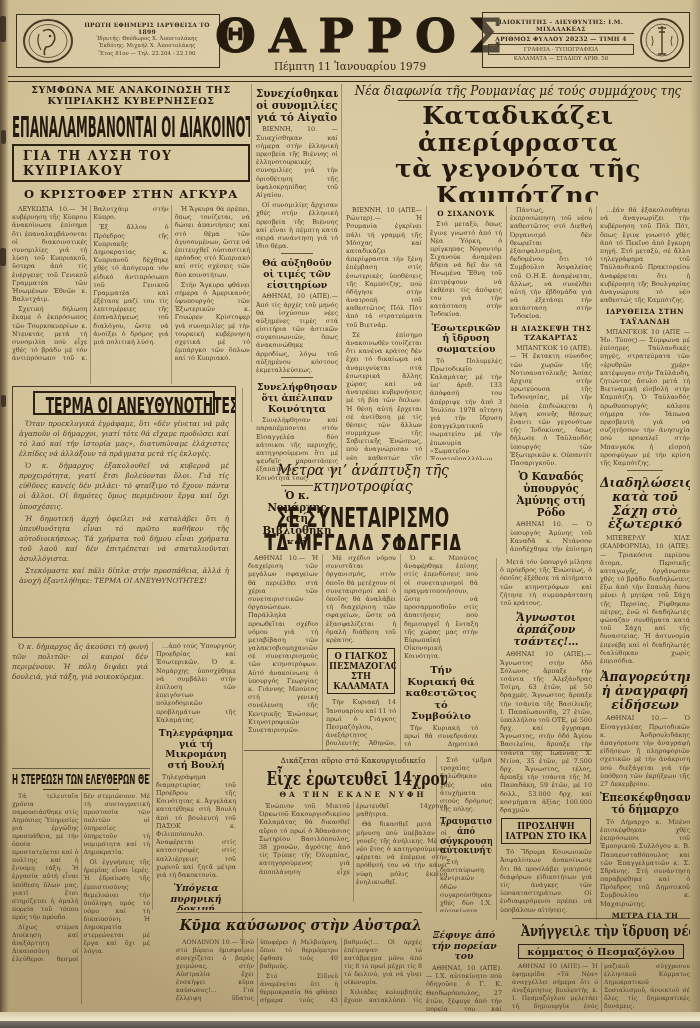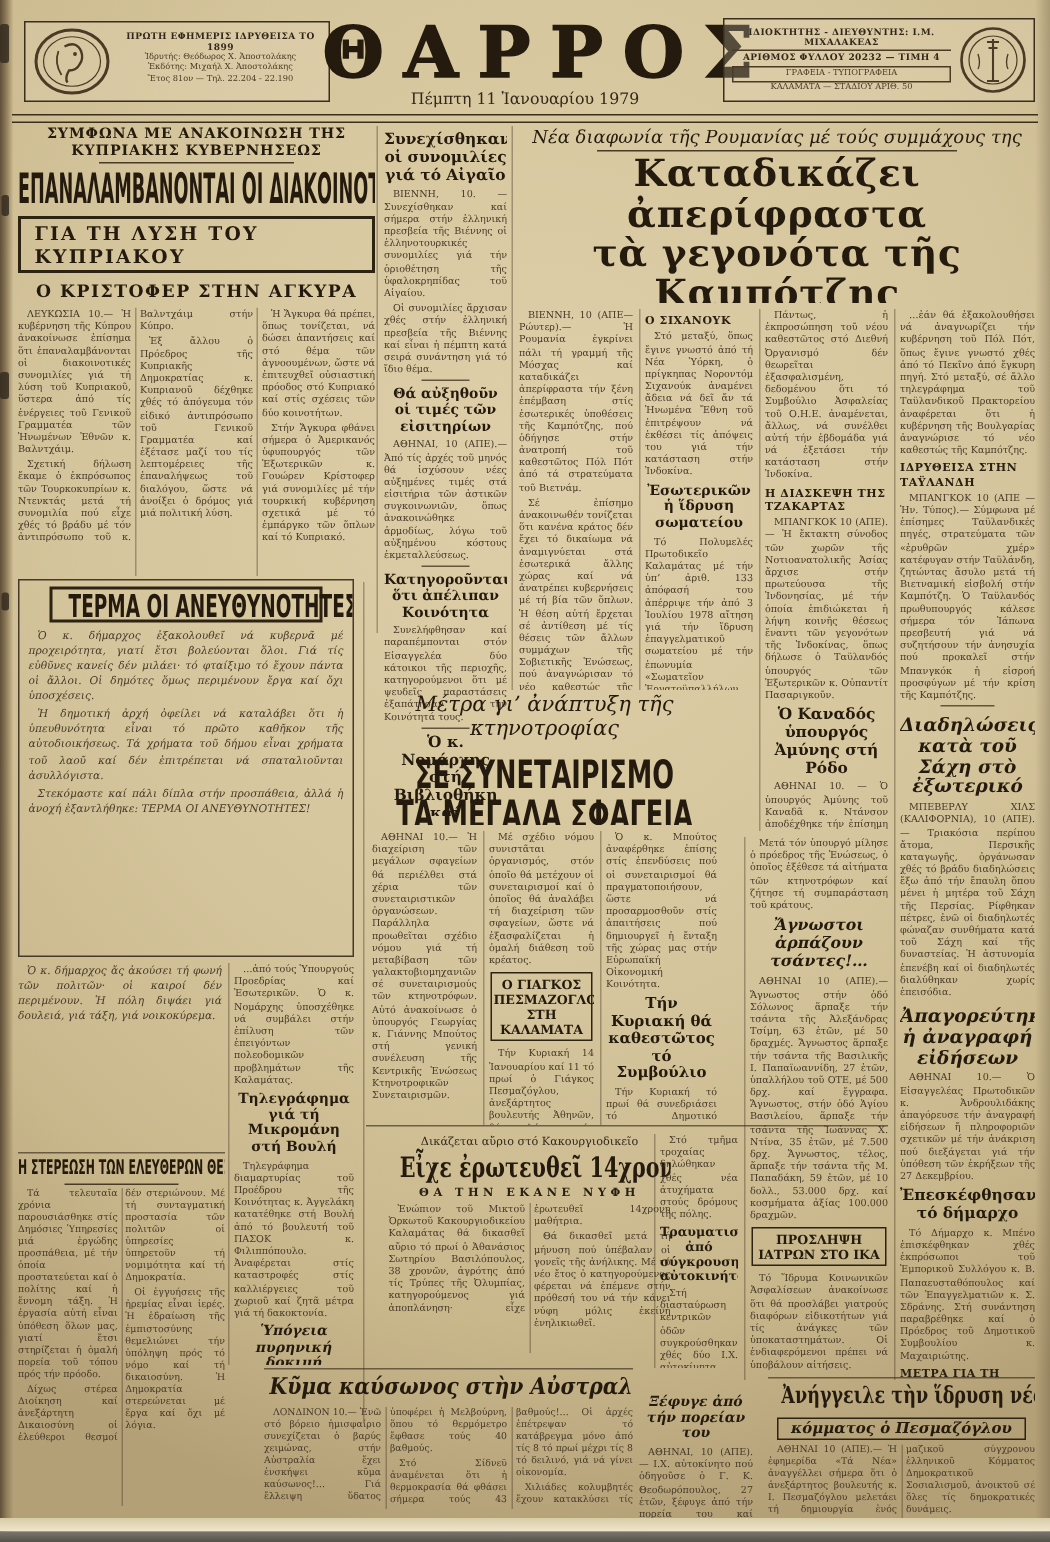--- a/index.html
+++ b/index.html
@@ -31,21 +31,21 @@
   
   .col6{font-size:6.4px;line-height:1.28;text-align:justify;color:#463a28;}
   .col6 p{margin:0 0 2px 0;text-indent:6px;}
   .it{font-style:italic;}
   .k-caps{font-weight:bold;font-size:9.5px;letter-spacing:.6px;text-align:center;color:#241b0e;}
   .k-it{font-style:italic;font-size:12px;text-align:center;color:#241b0e;}
   .srule{margin:2px auto;border-top:1px solid #4a3b26;width:55%;}
   .boxdeck{display:inline-block;border:2px solid #2d2313;padding:2px 9px;font-weight:bold;
     font-size:12.5px;letter-spacing:1.5px;color:#241b0e;}
   .sub-b{font-weight:bold;font-size:11.5px;letter-spacing:1px;text-align:center;color:#241b0e;}
-  .sh-caps{font-weight:bold;font-size:7.3px;text-align:left;letter-spacing:.4px;margin:3px 0 2px;color:#2a2011;}
+  .sh-caps{font-weight:bold;font-size:7.3px;text-align:center;letter-spacing:.4px;margin:3px 0 2px;color:#2a2011;}
   .sh-serif{font-weight:bold;font-size:9.3px;text-align:center;line-height:1.15;margin:4px 0 2px;color:#241b0e;}
   .sh-bigit{font-weight:bold;font-style:italic;font-size:12.3px;text-align:center;line-height:1.12;margin:5px 0 3px;color:#241b0e;}
   .sh-box{border:1.5px solid #2d2313;font-weight:bold;font-size:8.4px;text-align:center;
     padding:2px 1px;margin:4px 1px;line-height:1.2;color:#241b0e;}
   .wav{width:40%;margin:3px auto;border-top:1px solid rgba(70,55,34,.8);}
   .abs{position:absolute;overflow:hidden;}
   .cnd{font-family:"DejaVu Sans",sans-serif;font-weight:bold;color:#241b0e;white-space:nowrap;}
 </style>
 </head>
 <body>
@@ -120,21 +120,21 @@
     <div class="col6">
       <p>ΒΙΕΝΝΗ, 10. — Συνεχίσθηκαν καί σήμερα στήν ἑλληνική πρεσβεία τῆς Βιέννης οἱ ἑλληνοτουρκικές συνομιλίες γιά τήν ὁριοθέτηση τῆς ὑφαλοκρηπίδας τοῦ Αἰγαίου.</p>
       <p>Οἱ συνομιλίες ἄρχισαν χθές στήν ἑλληνική πρεσβεία τῆς Βιέννης καί εἶναι ἡ πέμπτη κατά σειρά συνάντηση γιά τό ἴδιο θέμα.</p>
     </div>
     <div class="wav"></div>
     <div class="sh-serif">Θά αὐξηθοῦν οἱ τιμές τῶν εἰσιτηρίων</div>
     <div class="col6">
         <p>ΑΘΗΝΑΙ, 10 (ΑΠΕ).— Ἀπό τίς ἀρχές τοῦ μηνός θά ἰσχύσουν νέες αὐξημένες τιμές στά εἰσιτήρια τῶν ἀστικῶν συγκοινωνιῶν, ὅπως ἀνακοινώθηκε ἁρμοδίως, λόγω τοῦ αὐξημένου κόστους ἐκμεταλλεύσεως.</p>
       </div>
     <div class="wav"></div>
-    <div class="sh-serif">Κατηγοροῦνται ὅτι ἀπέλιπαν Κοινότητα</div>
+    <div class="sh-serif">Συνελήφθησαν ὅτι ἀπέλιπαν Κοινότητα</div>
     <div class="col6">
         <p>Συνελήφθησαν καί παραπέμπονται στόν Εἰσαγγελέα δύο κάτοικοι τῆς περιοχῆς, κατηγορούμενοι ὅτι μέ ψευδεῖς παραστάσεις ἐξαπάτησαν τήν Κοινότητά τους.</p>
       </div>
     <div class="wav"></div>
     <div class="sh-serif" style="font-size:10.3px;">Ὁ κ. Νομάρχης στή Βιβλιοθήκη καί Πινακοθήκη</div>
 
   </div>
 
   <div class="vr" style="left:341px;top:84px;height:376px;"></div>
   <div class="abs" style="left:346px;top:84px;width:344px;height:118px;">
@@ -182,20 +182,21 @@
     <p>Τό Δήμαρχο κ. Μπένο ἐπισκέφθηκαν χθές ἐκπρόσωποι τοῦ Ἐμπορικοῦ Συλλόγου κ. Β. Παπαευσταθόπουλος καί τῶν Ἐπαγγελματιῶν κ. Σ. Σδράνης. Στή συνάντηση παραβρέθηκε καί ὁ Πρόεδρος τοῦ Δημοτικοῦ Συμβουλίου κ. Μαχαιριώτης.</p>
     <div class="sh-caps">ΜΕΤΡΑ ΓΙΑ ΤΗ ΔΙΑΘΕΣΗ ΤΩΝ ΠΟΡΤΟΚΑΛΙΩΝ</div>
 
   </div>
 
   <div class="abs" style="left:12px;top:386px;width:224px;height:252px;border:1px solid #46392a;padding:4px 6px;box-sizing:border-box;">
     <div style="border:2px solid #2d2313;margin:0 14px 4px;padding:2px 0;text-align:center;">
       <div class="cnd" style="font-size:14px;transform:scale(0.88,1.5);transform-origin:50% 20%;">ΤΕΡΜΑ ΟΙ ΑΝΕΥΘΥΝΟΤΗΤΕΣ !</div>
     </div>
     <div class="col6 it" style="font-size:7.1px;line-height:1.42;">
+      <p>Ὅταν προεκλογικά ἐγράφαμε, ὅτι «δέν γίνεται νά μᾶς ἀγαποῦν οἱ δήμαρχοι, γιατί τότε θά εἴχαμε προδώσει καί τό λαό καί τήν ἱστορία μας», διατυπώναμε ἐλάχιστες ἐλπίδες νά ἀλλάξουν τά πράγματα μετά τίς ἐκλογές.</p>
       <p>Ὁ κ. δήμαρχος ἐξακολουθεῖ νά κυβερνᾶ μέ προχειρότητα, γιατί ἔτσι βολεύονται ὅλοι. Γιά τίς εὐθῦνες κανείς δέν μιλάει· τό φταίξιμο τό ἔχουν πάντα οἱ ἄλλοι. Οἱ δημότες ὅμως περιμένουν ἔργα καί ὄχι ὑποσχέσεις.</p>
       <p>Ἡ δημοτική ἀρχή ὀφείλει νά καταλάβει ὅτι ἡ ὑπευθυνότητα εἶναι τό πρῶτο καθῆκον τῆς αὐτοδιοικήσεως. Τά χρήματα τοῦ δήμου εἶναι χρήματα τοῦ λαοῦ καί δέν ἐπιτρέπεται νά σπαταλιοῦνται ἀσυλλόγιστα.</p>
       <p>Στεκόμαστε καί πάλι δίπλα στήν προσπάθεια, ἀλλά ἡ ἀνοχή ἐξαντλήθηκε: ΤΕΡΜΑ ΟΙ ΑΝΕΥΘΥΝΟΤΗΤΕΣ!</p>
     </div>
   </div>
   <div class="abs col6 it" style="left:12px;top:642px;width:136px;height:124px;font-size:7.1px;line-height:1.42;">
     <p>Ὁ κ. δήμαρχος ἄς ἀκούσει τή φωνή τῶν πολιτῶν· οἱ καιροί δέν περιμένουν. Ἡ πόλη διψάει γιά δουλειά, γιά τάξη, γιά νοικοκύρεμα.</p>
   </div>
 
   <div class="vr" style="left:152px;top:642px;height:268px;"></div>
@@ -293,21 +294,21 @@
     <div class="col6">
         <p>ΑΘΗΝΑΙ, 10 (ΑΠΕ).— Ι.Χ. αὐτοκίνητο πού ὁδηγοῦσε ὁ Γ. Κ. Θεοδωρόπουλος, 27 ἐτῶν, ξέφυγε ἀπό τήν πορεία του καί ἀνετράπη. Τραυματίσθηκε ὁ ὁδηγός. Ἔγινε στή Λεωφόρο Λαυρίου, στό Λαύριο.</p>
       </div>
   </div>
 
   <div class="hrline" style="left:512px;top:918px;width:178px;"></div>
   <div class="abs" style="left:512px;top:922px;width:178px;height:92px;">
     <div style="height:17px;">
       <div style="font-weight:bold;font-size:13px;transform:scale(0.9,1.2);transform-origin:50% 0;text-align:center;white-space:nowrap;color:#241b0e;">Ἀνήγγειλε τὴν ἵδρυση νέου</div>
     </div>
-    <div style="text-align:center;margin:1px 0 3px;font-style:italic;">
+    <div style="text-align:center;margin:1px 0 3px;">
       <span style="display:inline-block;border:1.5px solid #2d2313;padding:1px 8px;font-weight:bold;font-size:10px;color:#241b0e;">κόμματος ὁ Πεσμαζόγλου</span>
     </div>
     <div class="col6" style="columns:2;column-gap:6px;column-rule:1px solid rgba(72,58,38,.4);height:52px;overflow:hidden;font-size:6.2px;">
       <p>ΑΘΗΝΑΙ 10 (ΑΠΕ).— Ἡ ἐφημερίδα «Τά Νέα» ἀναγγέλλει σήμερα ὅτι ὁ ἀνεξάρτητος βουλευτής κ. Ι. Πεσμαζόγλου μελετάει τή δημιουργία ἑνός μαζικοῦ σύγχρονου ἑλληνικοῦ Κόμματος Δημοκρατικοῦ Σοσιαλισμοῦ, ἀνοικτοῦ σέ ὅλες τίς δημοκρατικές δυνάμεις.</p>
 
     </div>
   </div>
 
   <div class="scanband">
     <div class="cream"></div>

